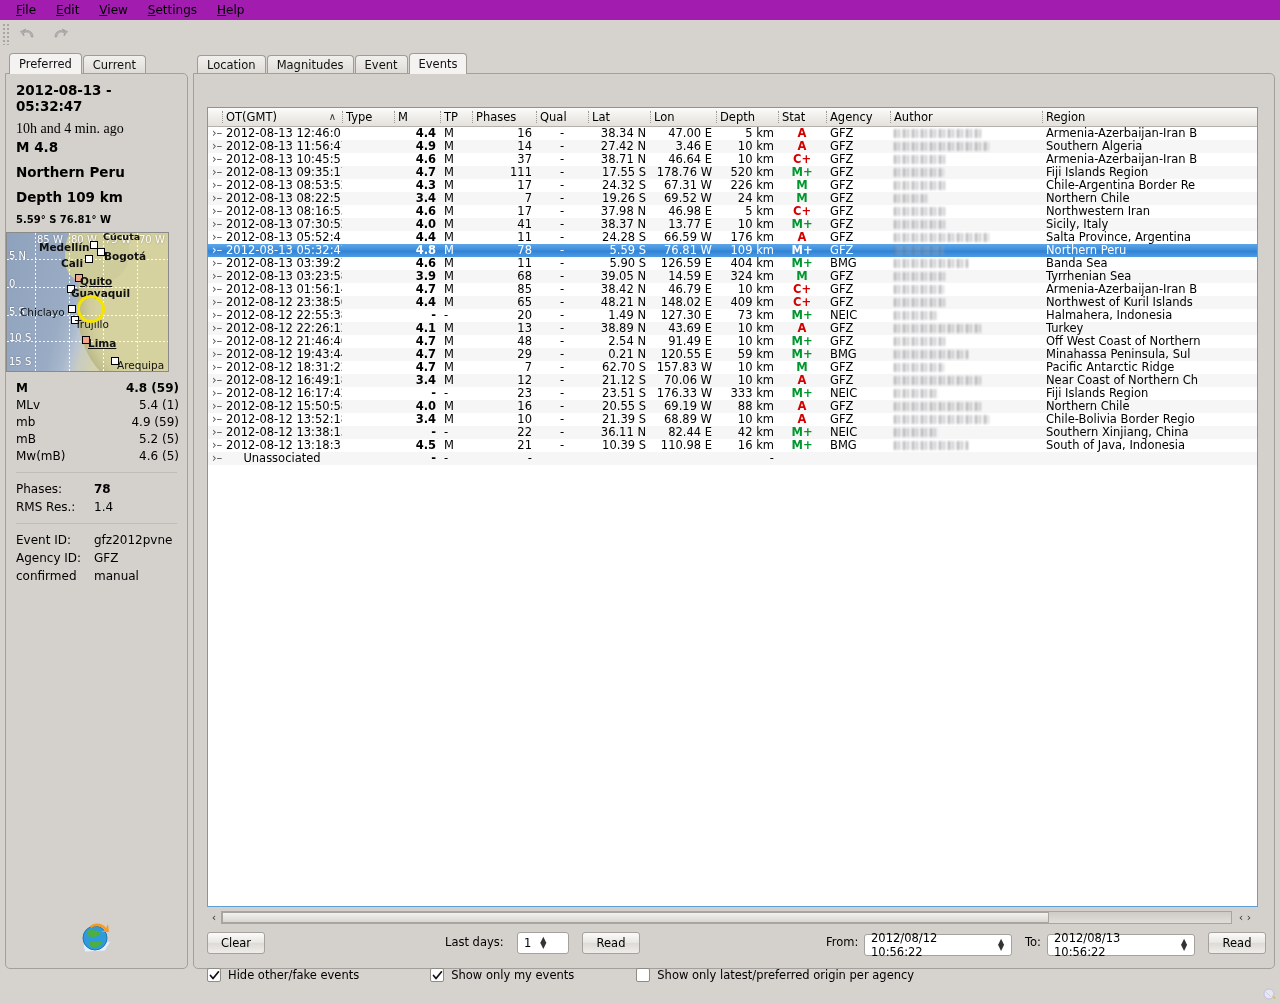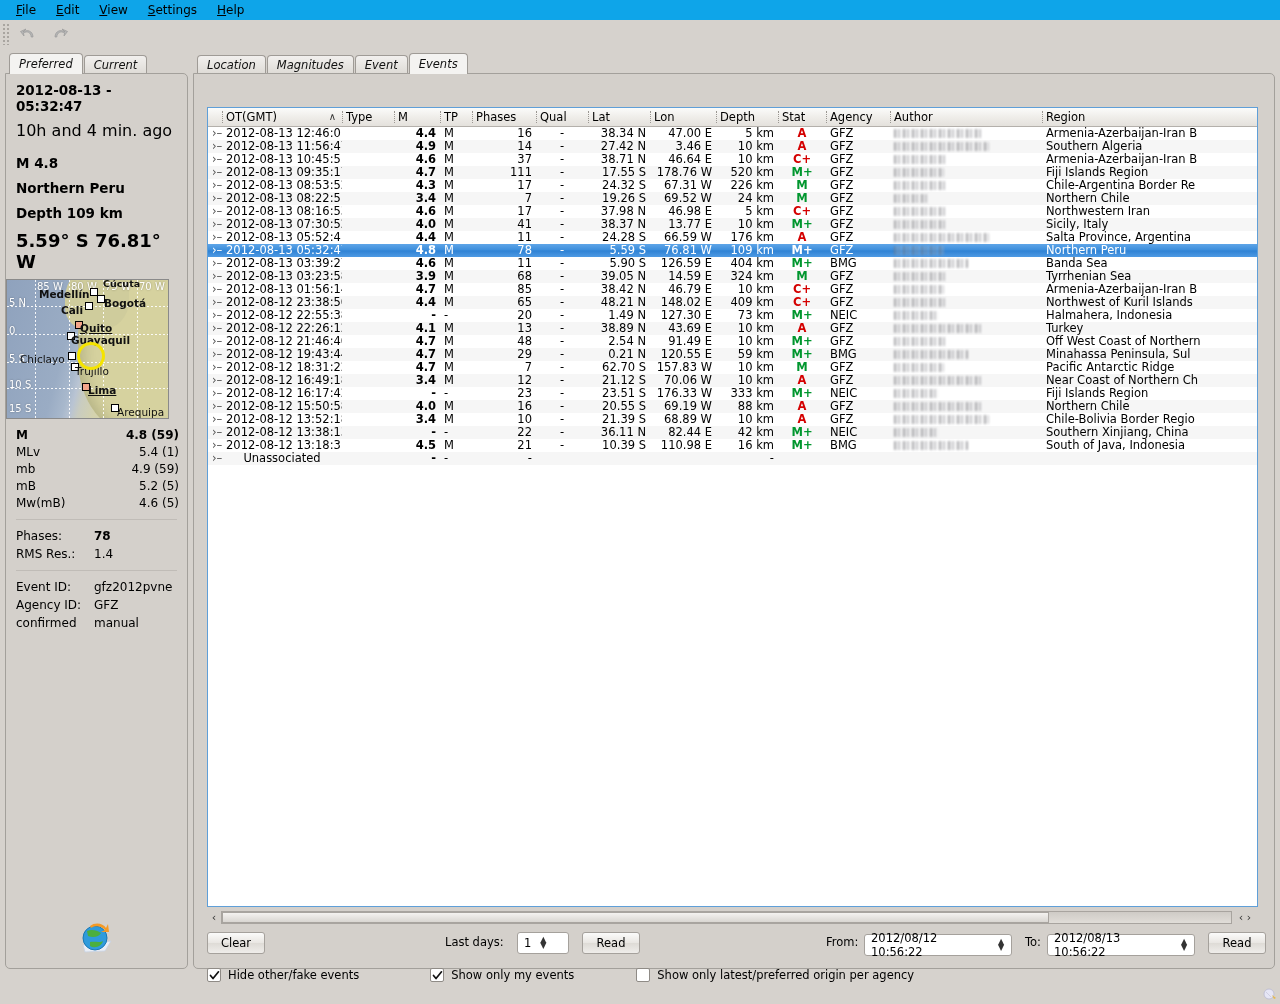--- a/index.html
+++ b/index.html
@@ -17,21 +17,21 @@
     position: relative;
     width: 1280px;
     height: 1004px;
     background: #d6d2cd;
   }
 
   
   .menubar {
     position: absolute; left: 0; top: 0;
     width: 1280px; height: 20px;
-    background: #0ea5e9;
+    background: #a21caf;
     display: flex; align-items: center;
     padding-left: 6px;
     box-sizing: border-box;
   }
   .menu-item {
     font-size: 12px;
     padding: 2px 10px;
     color: #000;
     cursor: default;
     white-space: nowrap;
@@ -76,21 +76,20 @@
     padding: 0 9px;
     font-size: 11.5px;
     background: linear-gradient(to bottom, #f2f0ee, #dedbd6);
     border: 1px solid #9f9b96;
     border-bottom: none;
     border-radius: 4px 4px 0 0;
     margin-right: 1px;
     color: #111;
     cursor: default;
     white-space: nowrap;
-    font-style: italic;
   }
   .tab.active {
     background: #f4f3f1;
     height: 20px;
     line-height: 20px;
     border-color: #9f9b96;
     position: relative;
     z-index: 3;
   }
   .panel-body {
@@ -101,25 +100,25 @@
     height: 896px;
     box-sizing: border-box;
     margin-top: -1px;
   }
 
   .info-area { padding: 8px 10px 0 10px; }
   .info-h1 {
     font-size: 13.5px; font-weight: bold; letter-spacing: -0.1px;
     margin-bottom: 7px;
   }
-  .info-sub { font-size: 16px; margin-bottom: 15px; }
+  .info-sub { font-size: 14px; margin-bottom: 2px; font-family: Liberation Serif, serif; }
   .info-big {
     font-size: 13.5px; font-weight: bold; margin-bottom: 9px;
   }
-  .info-coord { font-size: 18px; font-weight: bold; margin-bottom: 7px; }
+  .info-coord { font-size: 10px; font-weight: bold; margin-bottom: 7px; }
 
   
   .map-thumb {
     position: relative;
     width: 163px; height: 140px;
     margin: 0 0 0 0;
     overflow: hidden;
     border: 1px solid #8a8a8a;
     box-sizing: border-box;
   }

